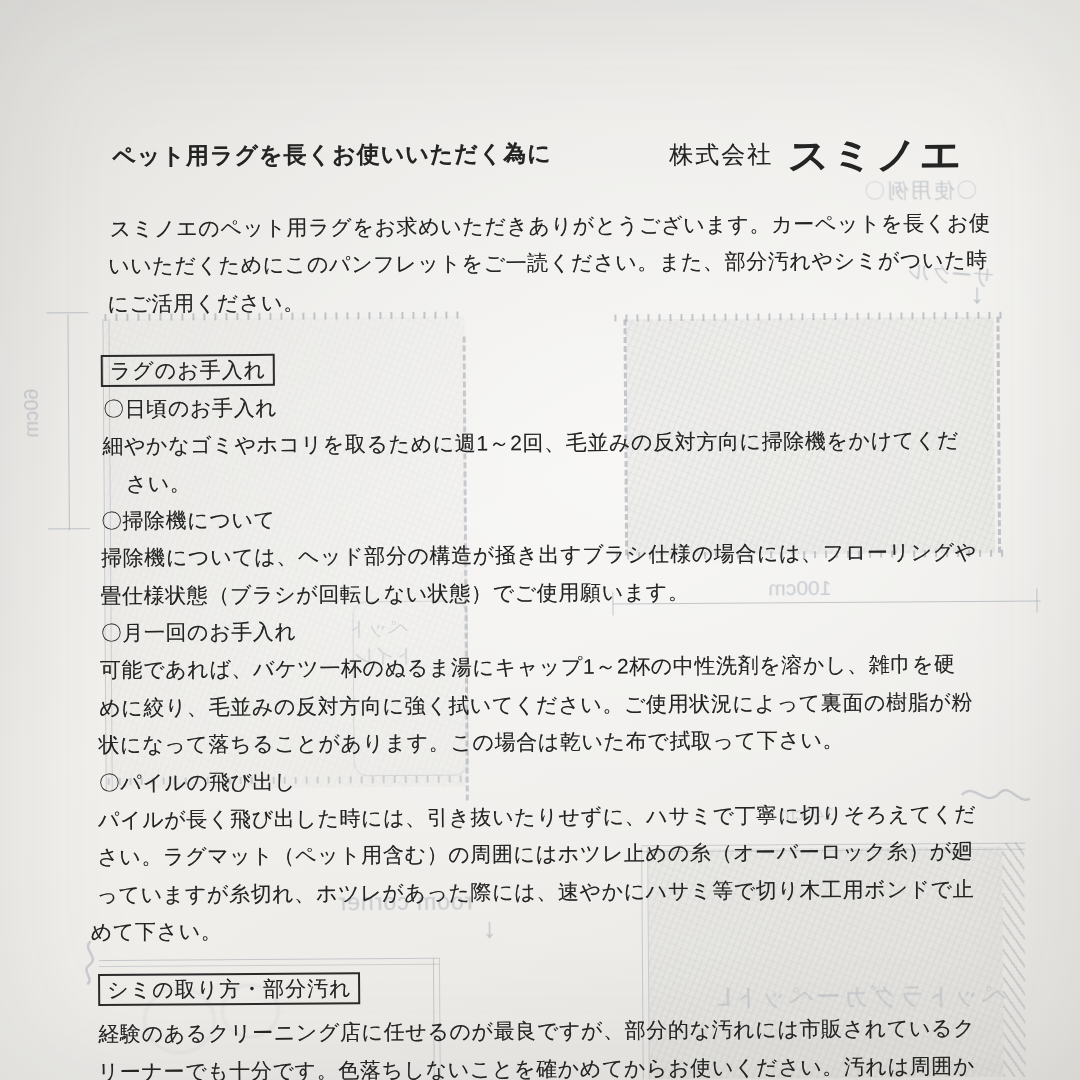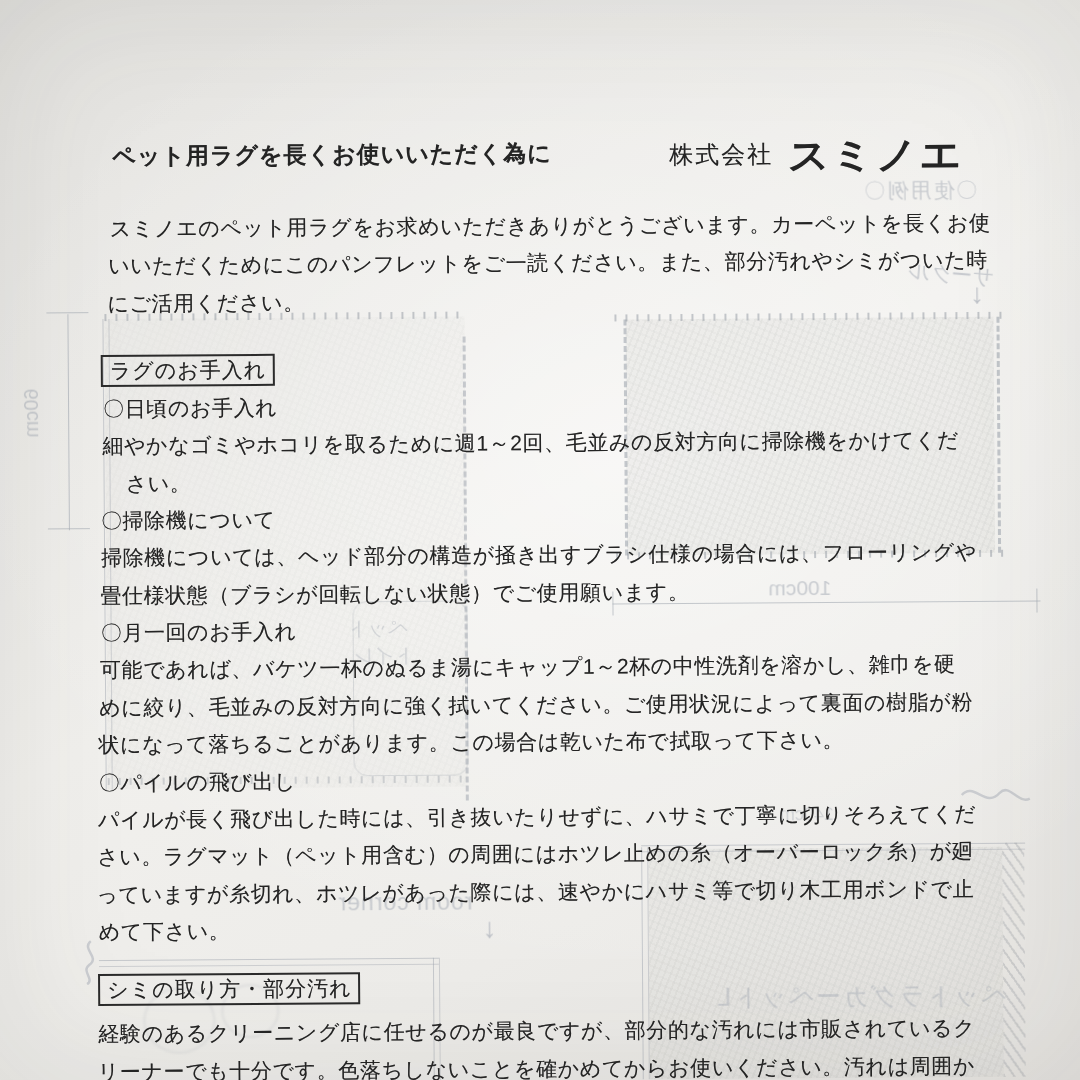--- a/index.html
+++ b/index.html
@@ -123,20 +123,20 @@
     <div class="ln ink" style="left:101px;top:541px;">掃除機については、ヘッド部分の構造が掻き出すブラシ仕様の場合には、フローリングや</div>
     <div class="ln ink" style="left:100px;top:579px;">畳仕様状態（ブラシが回転しない状態）でご使用願います。</div>
     <div class="ln ink" style="left:100px;top:616px;">〇月一回のお手入れ</div>
     <div class="ln ink" style="left:99px;top:653px;">可能であれば、バケツ一杯のぬるま湯にキャップ1～2杯の中性洗剤を溶かし、雑巾を硬</div>
     <div class="ln ink" style="left:98px;top:691px;">めに絞り、毛並みの反対方向に強く拭いてください。ご使用状況によって裏面の樹脂が粉</div>
     <div class="ln ink" style="left:97px;top:728px;">状になって落ちることがあります。この場合は乾いた布で拭取って下さい。</div>
     <div class="ln ink" style="left:97px;top:766px;">〇パイルの飛び出し</div>
     <div class="ln ink" style="left:96px;top:803px;">パイルが長く飛び出した時には、引き抜いたりせずに、ハサミで丁寧に切りそろえてくだ</div>
     <div class="ln ink" style="left:95px;top:840px;">さい。ラグマット（ペット用含む）の周囲にはホツレ止めの糸（オーバーロック糸）が廻</div>
     <div class="ln ink" style="left:94px;top:878px;">っていますが糸切れ、ホツレがあった際には、速やかにハサミ等で切り木工用ボンドで止</div>
-    <div class="ln ink" style="left:96px;top:915px;">めて下さい。</div>
+    <div class="ln ink" style="left:88px;top:915px;">めて下さい。</div>
 
     <div class="hbox ink" style="left:95px;top:971px;">シミの取り方・部分汚れ</div>
     <div class="ln ink" style="left:95px;top:1017px;">経験のあるクリーニング店に任せるのが最良ですが、部分的な汚れには市販されているク</div>
     <div class="ln ink" style="left:94px;top:1055px;">リーナーでも十分です。色落ちしないことを確かめてからお使いください。汚れは周囲か</div>
 
   </div>
 </div>
 
 </body></html>

